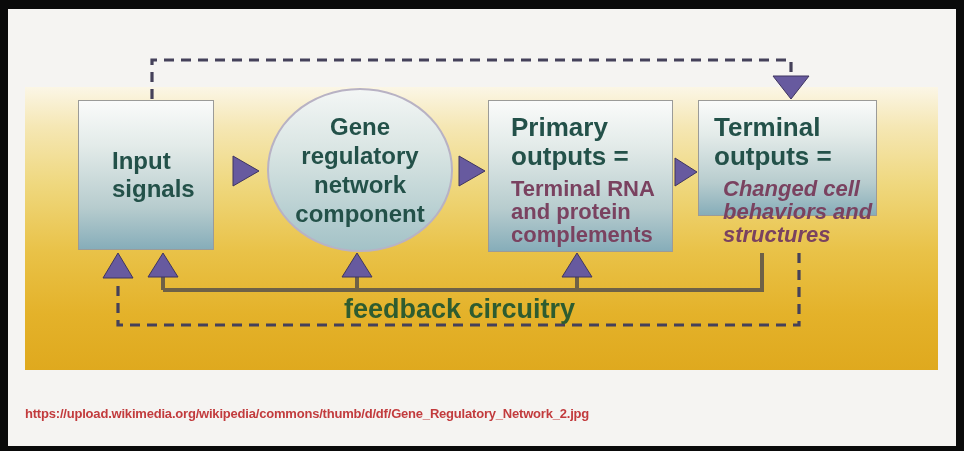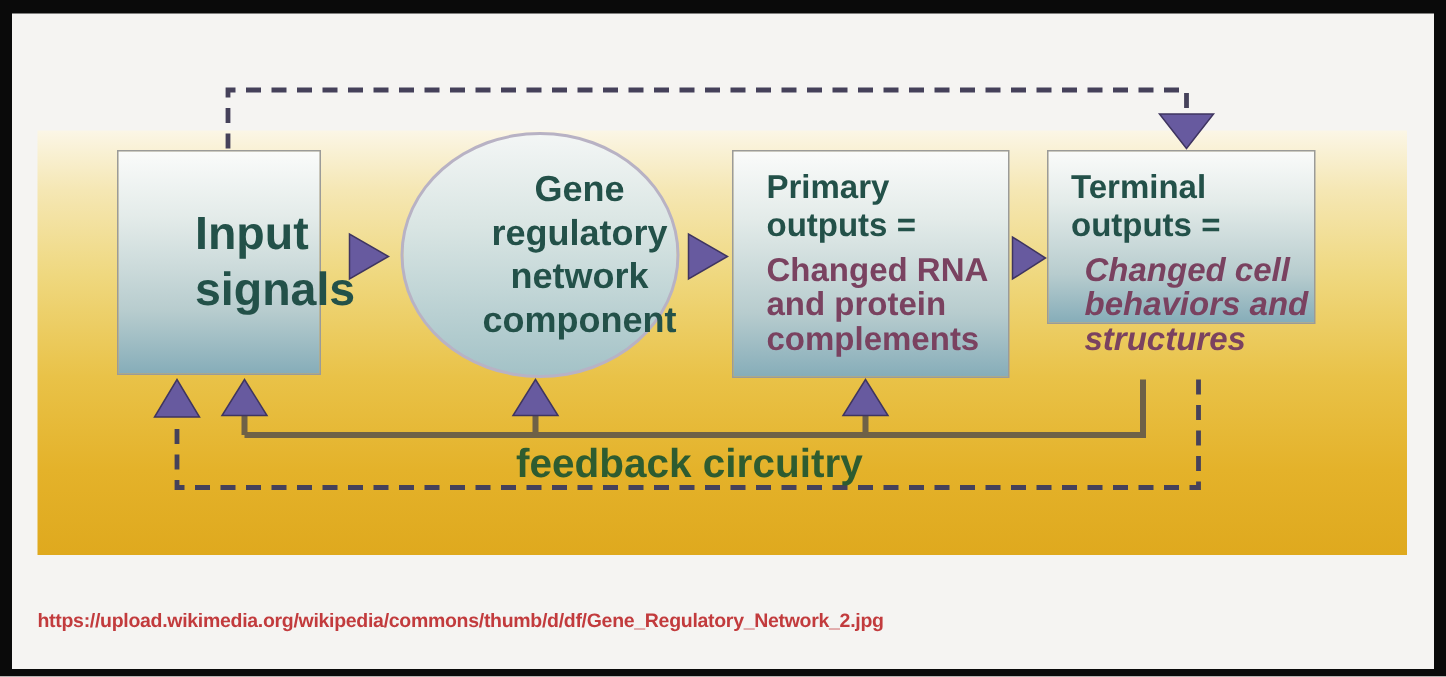--- a/index.html
+++ b/index.html
@@ -23,36 +23,36 @@
   
   .node-box{
     box-sizing:border-box;
     background:linear-gradient(180deg,#fafbfa 0%, #e3ebe9 30%, #b7ccce 72%, #86adb9 100%);
     border:1px solid #9b9b98;
     color:#235149;
     font-weight:bold;
     display:flex;flex-direction:column;justify-content:center;
   }
   #node-input{left:70px;top:91px;width:136px;height:150px;
-    padding-left:51px;font-size:31px;line-height:1.18;}
+    padding-left:33px;font-size:24px;line-height:1.18;}
   #node-primary,#node-terminal{justify-content:flex-start;padding-top:12px;}
   #node-primary{left:480px;top:91px;width:185px;height:152px;padding-left:22px;}
   #node-terminal{left:690px;top:91px;width:179px;height:116px;padding-left:15px;}
-  .node-header{font-size:22px;line-height:1.13;color:#235149;white-space:pre-line;}
+  .node-header{font-size:26px;line-height:1.13;color:#235149;white-space:pre-line;}
   .node-body{font-size:22px;line-height:1.06;color:#7a4260;margin-top:5px;white-space:pre-line;}
   #node-terminal .node-body{padding-left:9px;font-style:italic;}
   .pre{white-space:pre-line;}
   #node-grn{
     left:259px;top:79px;width:186px;height:164px;
     border-radius:50%;
     box-sizing:border-box;
     background:linear-gradient(180deg,#f3f6f5 0%, #d9e5e3 38%, #b9d0d2 75%, #a3c2c7 100%);
     border:2px solid #b8b2c4;
     color:#235149;font-weight:bold;font-size:24px;line-height:1.21;
-    display:flex;align-items:center;justify-content:flex-end;text-align:center;
+    display:flex;align-items:center;justify-content:center;text-align:center;
   }
   #feedback-label{
     left:336px;top:285px;width:276px;
     text-align:left;
     color:#2e5c30;font-weight:bold;font-size:27px;
   }
   #connector-layer{left:0;top:0;width:948px;height:437px;pointer-events:none;}
   #caption{
     left:17px;top:397px;width:924px;
     color:#c23b3d;font-weight:bold;font-size:13px;line-height:1.2;
@@ -96,21 +96,21 @@
   <div id="node-grn" class="abs pre">
     <span class="pre">Gene
 regulatory
 network
 component</span>
   </div>
 
   <div id="node-primary" class="abs node-box">
     <div class="node-header">Primary
 outputs =</div>
-    <div class="node-body">Changed RNA
+    <div class="node-body">Terminal RNA
 and  protein
 complements</div>
   </div>
 
   <div id="node-terminal" class="abs node-box">
     <div class="node-header">Terminal
 outputs =</div>
     <div class="node-body">Changed cell
 behaviors and
 structures</div>

